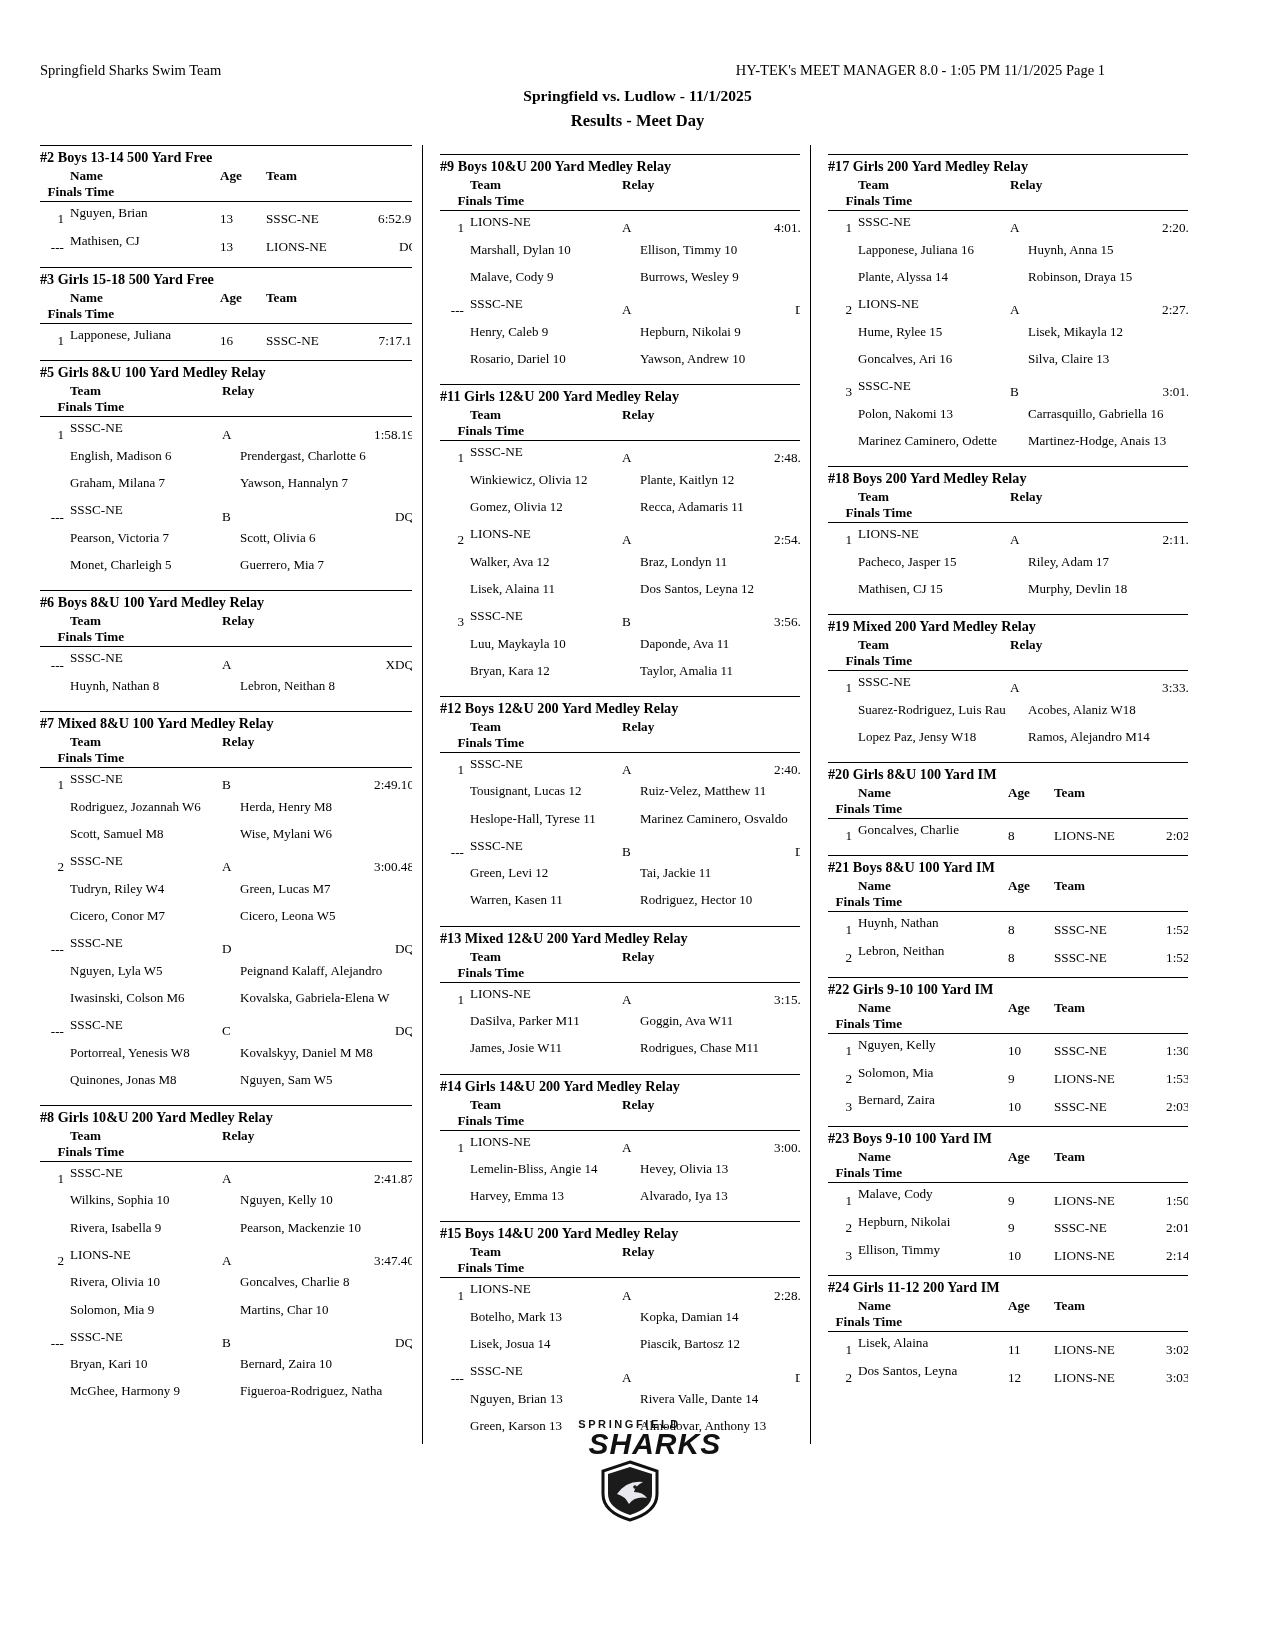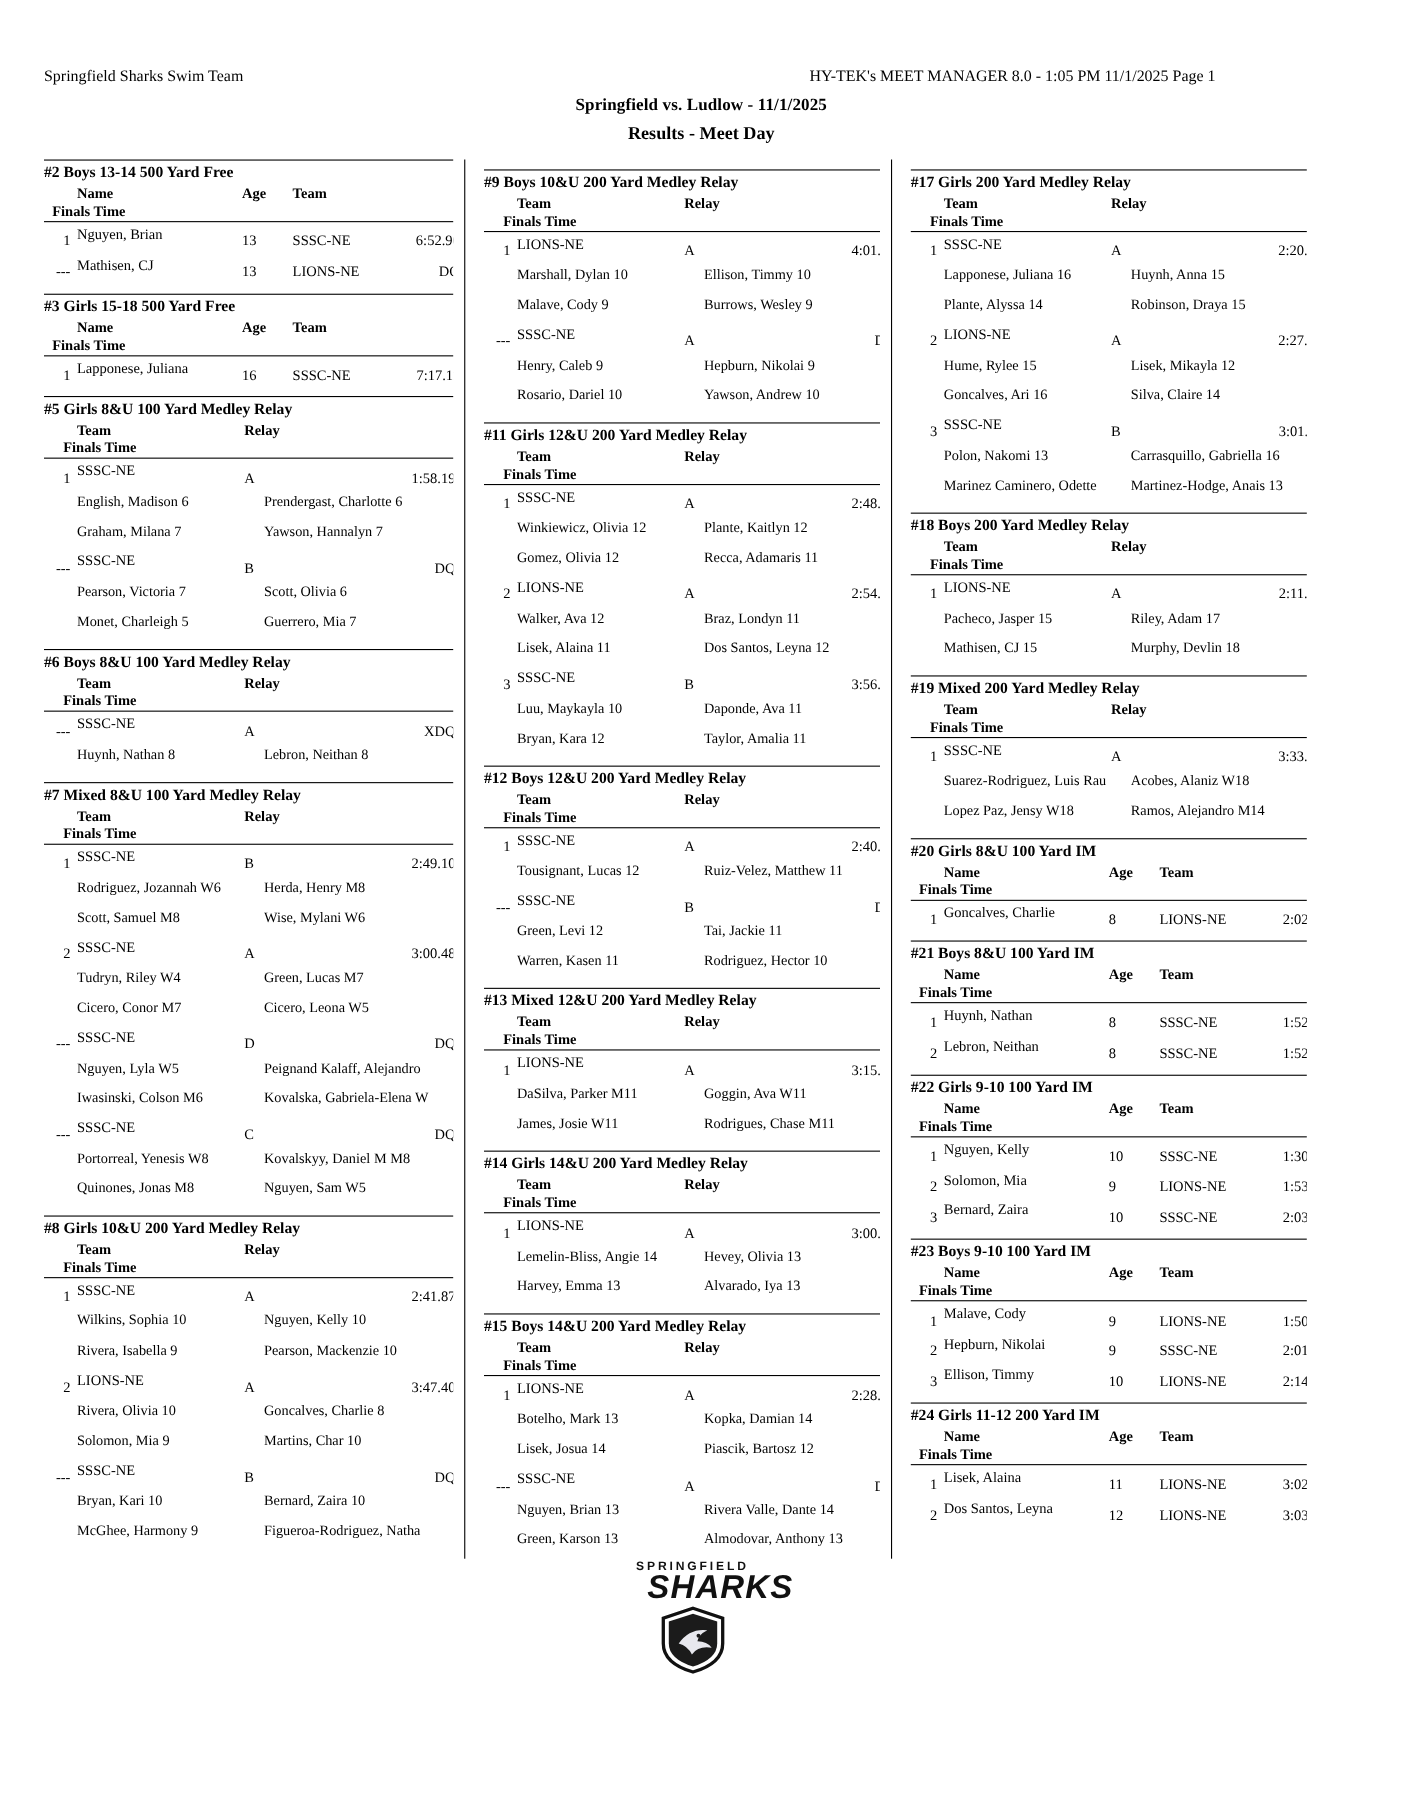--- a/index.html
+++ b/index.html
@@ -253,20 +253,21 @@
           <div class="swrow"><span class="sw1">Lisek, Alaina 11</span><span class="sw2">Dos Santos, Leyna 12</span></div>
           <div class="row rel"><span class="r-place">3</span><span class="c-team">SSSC-NE</span><span class="c-relay">B</span><span class="c-time">3:56.04</span></div>
           <div class="swrow"><span class="sw1">Luu, Maykayla 10</span><span class="sw2">Daponde, Ava 11</span></div>
           <div class="swrow"><span class="sw1">Bryan, Kara 12</span><span class="sw2">Taylor, Amalia 11</span></div>
         </div>
         <div class="event">
           <div class="event-title">#12  Boys 12&amp;U 200 Yard Medley Relay</div>
           <div class="thead rel"><span class="r-place"></span><span class="h-team">Team</span><span class="h-relay">Relay</span><span class="h-time">Finals Time</span></div>
           <div class="row rel"><span class="r-place">1</span><span class="c-team">SSSC-NE</span><span class="c-relay">A</span><span class="c-time">2:40.84</span></div>
           <div class="swrow"><span class="sw1">Tousignant, Lucas 12</span><span class="sw2">Ruiz-Velez, Matthew 11</span></div>
+          <div class="swrow"><span class="sw1">Heslope-Hall, Tyrese 11</span><span class="sw2">Marinez Caminero, Osvaldo</span></div>
           <div class="row rel"><span class="r-place">---</span><span class="c-team">SSSC-NE</span><span class="c-relay">B</span><span class="c-time">DQ</span></div>
           <div class="swrow"><span class="sw1">Green, Levi 12</span><span class="sw2">Tai, Jackie 11</span></div>
           <div class="swrow"><span class="sw1">Warren, Kasen 11</span><span class="sw2">Rodriguez, Hector 10</span></div>
         </div>
         <div class="event">
           <div class="event-title">#13  Mixed 12&amp;U 200 Yard Medley Relay</div>
           <div class="thead rel"><span class="r-place"></span><span class="h-team">Team</span><span class="h-relay">Relay</span><span class="h-time">Finals Time</span></div>
           <div class="row rel"><span class="r-place">1</span><span class="c-team">LIONS-NE</span><span class="c-relay">A</span><span class="c-time">3:15.57</span></div>
           <div class="swrow"><span class="sw1">DaSilva, Parker M11</span><span class="sw2">Goggin, Ava W11</span></div>
           <div class="swrow"><span class="sw1">James, Josie W11</span><span class="sw2">Rodrigues, Chase M11</span></div>
@@ -292,21 +293,21 @@
       <div class="col c3">
         <div class="vrule" style="left: 0px;"></div>
         <div class="event">
           <div class="event-title">#17  Girls 200 Yard Medley Relay</div>
           <div class="thead rel"><span class="r-place"></span><span class="h-team">Team</span><span class="h-relay">Relay</span><span class="h-time">Finals Time</span></div>
           <div class="row rel"><span class="r-place">1</span><span class="c-team">SSSC-NE</span><span class="c-relay">A</span><span class="c-time">2:20.15</span></div>
           <div class="swrow"><span class="sw1">Lapponese, Juliana 16</span><span class="sw2">Huynh, Anna 15</span></div>
           <div class="swrow"><span class="sw1">Plante, Alyssa 14</span><span class="sw2">Robinson, Draya 15</span></div>
           <div class="row rel"><span class="r-place">2</span><span class="c-team">LIONS-NE</span><span class="c-relay">A</span><span class="c-time">2:27.52</span></div>
           <div class="swrow"><span class="sw1">Hume, Rylee 15</span><span class="sw2">Lisek, Mikayla 12</span></div>
-          <div class="swrow"><span class="sw1">Goncalves, Ari 16</span><span class="sw2">Silva, Claire 14</span></div>
+          <div class="swrow"><span class="sw1">Goncalves, Ari 16</span><span class="sw2">Silva, Claire 13</span></div>
           <div class="row rel"><span class="r-place">3</span><span class="c-team">SSSC-NE</span><span class="c-relay">B</span><span class="c-time">3:01.11</span></div>
           <div class="swrow"><span class="sw1">Polon, Nakomi 13</span><span class="sw2">Carrasquillo, Gabriella 16</span></div>
           <div class="swrow"><span class="sw1">Marinez Caminero, Odette</span><span class="sw2">Martinez-Hodge, Anais 13</span></div>
         </div>
         <div class="event">
           <div class="event-title">#18  Boys 200 Yard Medley Relay</div>
           <div class="thead rel"><span class="r-place"></span><span class="h-team">Team</span><span class="h-relay">Relay</span><span class="h-time">Finals Time</span></div>
           <div class="row rel"><span class="r-place">1</span><span class="c-team">LIONS-NE</span><span class="c-relay">A</span><span class="c-time">2:11.17</span></div>
           <div class="swrow"><span class="sw1">Pacheco, Jasper 15</span><span class="sw2">Riley, Adam 17</span></div>
           <div class="swrow"><span class="sw1">Mathisen, CJ 15</span><span class="sw2">Murphy, Devlin 18</span></div>

